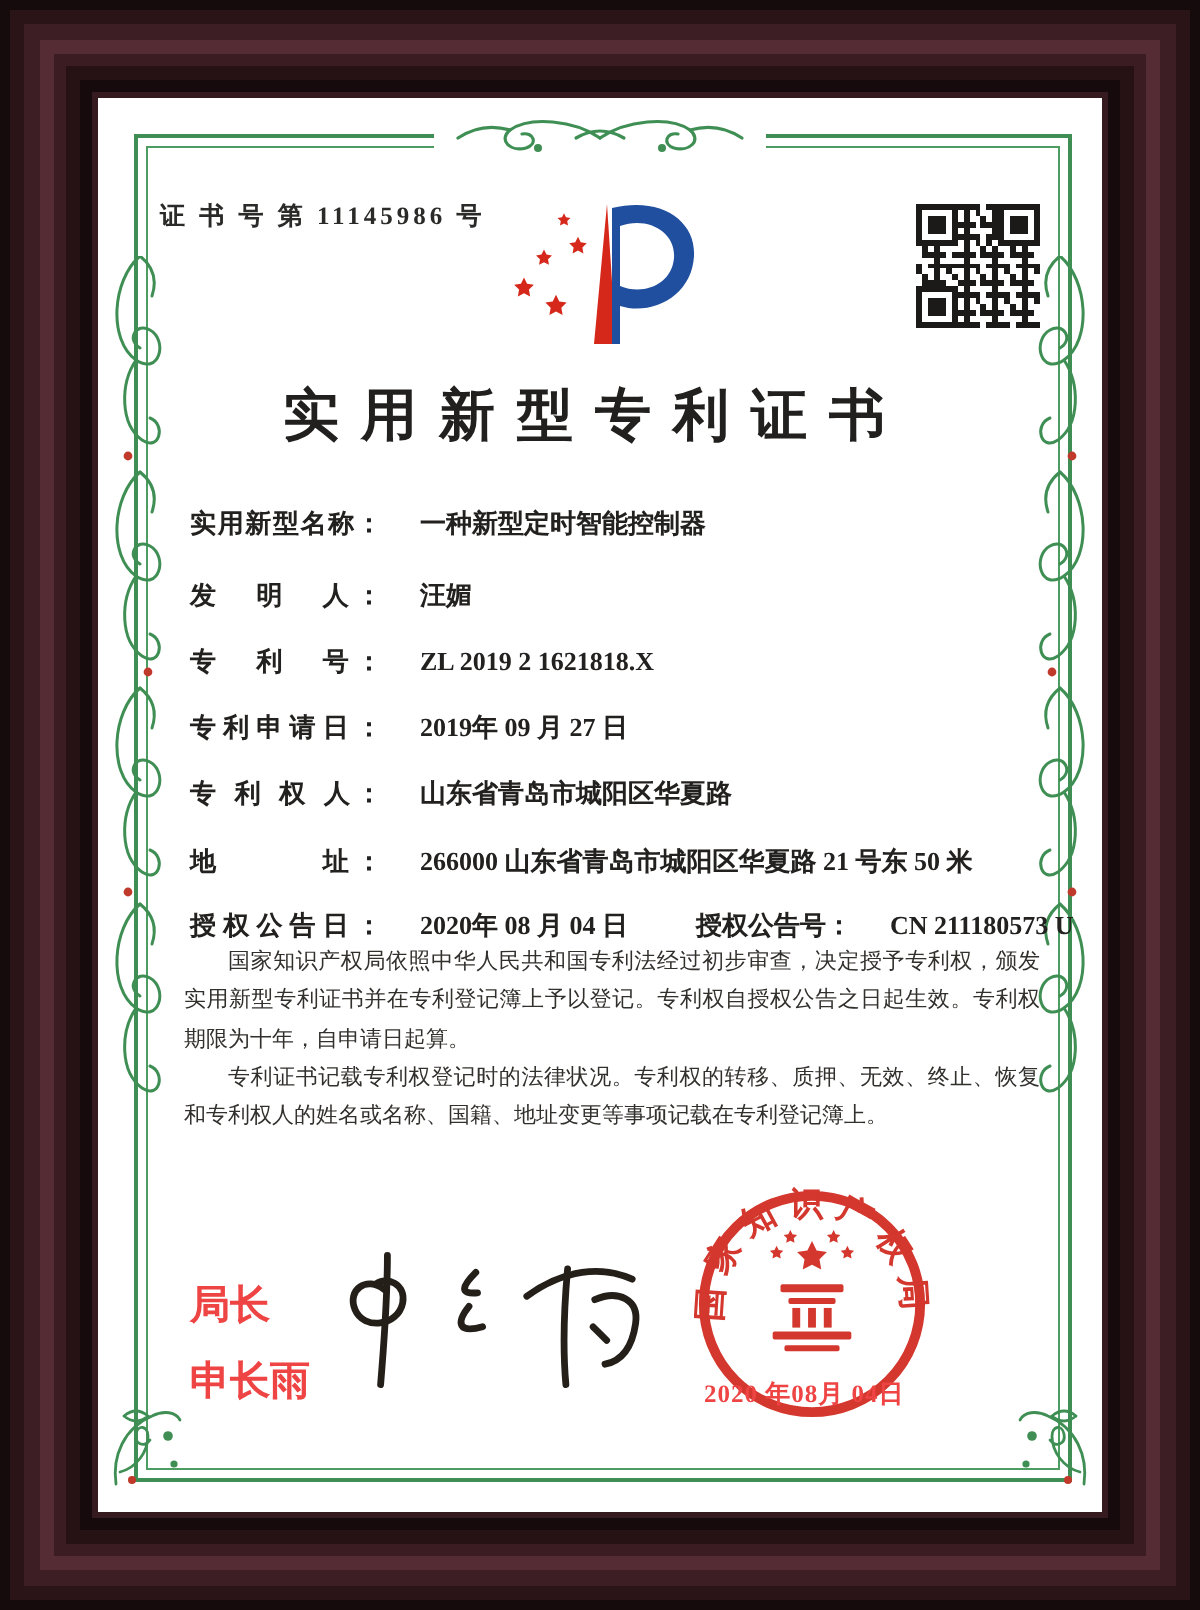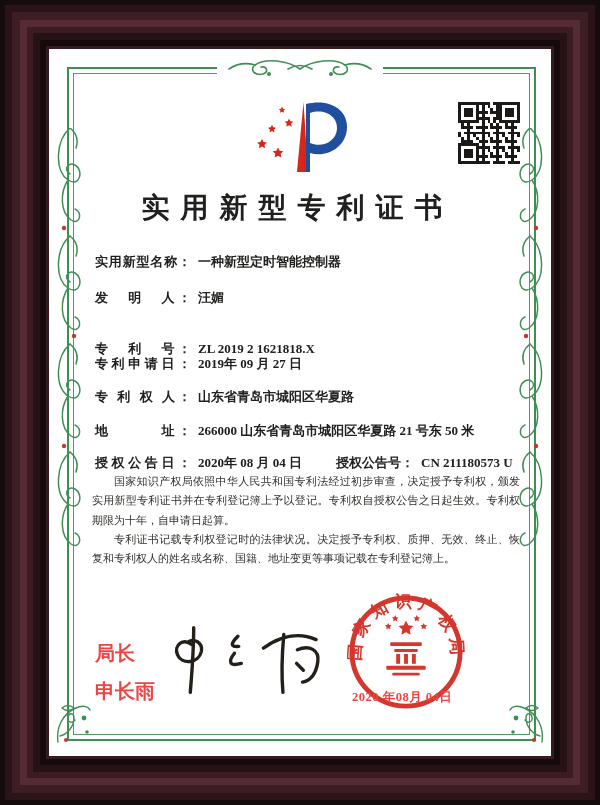--- a/index.html
+++ b/index.html
@@ -50,21 +50,21 @@
   }
   .qr div{background:transparent;}
   .qr div.on{background:#1c1a18;}
   .title{
     position:absolute;left:0;right:16px;top:189px;text-align:center;
     font-size:28px;font-weight:700;letter-spacing:11px;text-indent:11px;color:#21201e;
   }
   .fields{position:absolute;left:95px;top:253px;width:430px;font-size:13px;font-weight:700;}
   .f-row{position:absolute;left:0;white-space:nowrap;}
   .f-label{display:inline-block;width:96px;text-align:justify;text-align-last:justify;}
-  .f-value{margin-left:7px;}
+  .f-value{margin-left:19px;}
   .f-label2{margin-left:34px;}
   .paras{
     position:absolute;left:92px;top:472px;width:428px;
     font-size:11px;line-height:1.76;color:#32302c;font-weight:400;
     text-align:justify;
   }
   .paras p{margin:0;text-indent:2em;}
   .footer-left{position:absolute;left:95px;top:634px;font-size:20px;font-weight:700;line-height:1.9;color:#ef4444;}
   .signature{position:absolute;left:158px;top:612px;}
   .seal{position:absolute;left:347px;top:593px;opacity:.92;}
@@ -134,20 +134,21 @@
     <path d="M6,34 C14,32 20,24 20,16 C20,11 15,10 14,15 C13,20 18,22 21,18"></path>
     <path d="M8,6 q6,-5 12,0 q-6,5 -12,0"></path>
   </g>
   <circle cx="30" cy="16" r="2.4" fill="#3f8f55"></circle>
   <circle cx="12" cy="38" r="2" fill="#c03a2b"></circle>
   <circle cx="33" cy="30" r="1.8" fill="#3f8f55"></circle>
 </svg>
 
 <div class="content">
 
+  <div class="cert-no">证 书 号 第 11145986 号</div>
 
   <svg class="logo" width="104" height="80" viewBox="0 0 104 80">
     <defs>
       <polygon id="st" points="0,-1 0.294,-0.404 0.951,-0.309 0.476,0.155 0.588,0.809 0,0.5 -0.588,0.809 -0.476,0.155 -0.951,-0.309 -0.294,-0.404"></polygon>
     </defs>
     <g fill="#d6281a">
       <use href="#st" transform="translate(34,14) scale(3.4)"></use>
       <use href="#st" transform="translate(41,27) scale(4.6)"></use>
       <use href="#st" transform="translate(24,33) scale(4.2)"></use>
       <use href="#st" transform="translate(14,48) scale(5.2)"></use>
@@ -603,40 +604,40 @@
 
   <div class="title">实用新型专利证书</div>
 
   <div class="fields">
     <div class="f-row" style="top:0px">
       <span class="f-label">实用新型名称：</span><span class="f-value">一种新型定时智能控制器</span>
     </div>
     <div class="f-row" style="top:36px">
       <span class="f-label">发　明　人：</span><span class="f-value">汪媚</span>
     </div>
-    <div class="f-row" style="top:87px">
+    <div class="f-row" style="top:69px">
       <span class="f-label">专　利　号：</span><span class="f-value">ZL 2019 2 1621818.X</span>
     </div>
     <div class="f-row" style="top:102px">
       <span class="f-label">专利申请日：</span><span class="f-value">2019年 09 月 27 日</span>
     </div>
     <div class="f-row" style="top:135px">
       <span class="f-label">专 利 权 人：</span><span class="f-value">山东省青岛市城阳区华夏路</span>
     </div>
     <div class="f-row" style="top:169px">
       <span class="f-label">地　　　址：</span><span class="f-value">266000 山东省青岛市城阳区华夏路 21 号东 50 米</span>
     </div>
     <div class="f-row" style="top:201px">
       <span class="f-label">授权公告日：</span><span class="f-value">2020年 08 月 04 日</span><span class="f-label2">授权公告号：</span><span class="f-value">CN 211180573 U</span>
     </div>
   </div>
 
   <div class="paras">
     <p>国家知识产权局依照中华人民共和国专利法经过初步审查，决定授予专利权，颁发实用新型专利证书并在专利登记簿上予以登记。专利权自授权公告之日起生效。专利权期限为十年，自申请日起算。</p>
-    <p>专利证书记载专利权登记时的法律状况。决定授予专利权、质押、无效、终止、恢复和专利权人的姓名或名称、国籍、地址变更等事项记载在专利登记簿上。</p>
+    <p>专利证书记载专利权登记时的法律状况。专利权的转移、质押、无效、终止、恢复和专利权人的姓名或名称、国籍、地址变更等事项记载在专利登记簿上。</p>
   </div>
 
   <div class="footer-left">
     <div>局长</div>
     <div>申长雨</div>
   </div>
 
   <svg class="signature" width="170" height="96" viewBox="0 0 200 96">
     <g fill="none" stroke="#242019" stroke-width="4" stroke-linecap="round" stroke-linejoin="round">
       <path d="M40,30 C30,22 18,30 23,42 C28,54 48,52 51,38 C53,27 42,22 35,27"></path>

